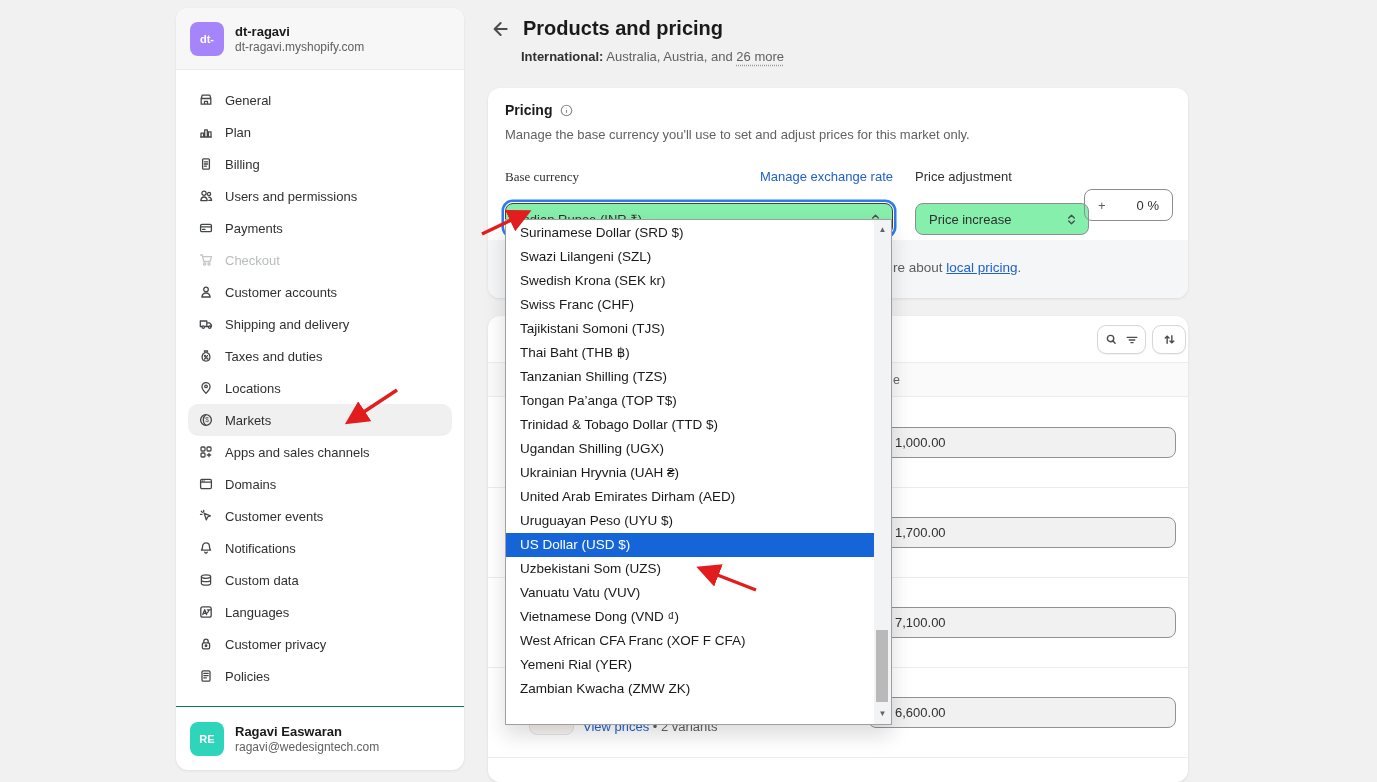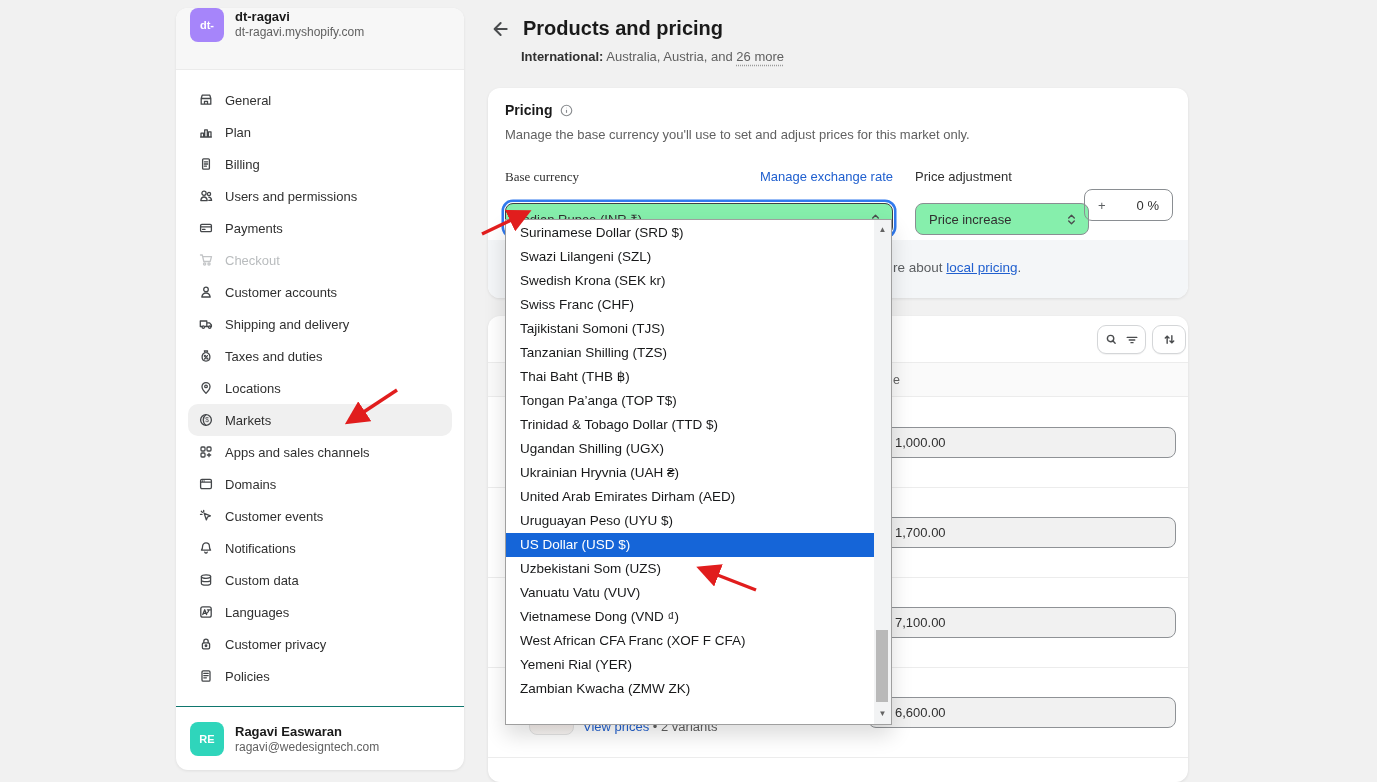--- a/index.html
+++ b/index.html
@@ -11,21 +11,21 @@
   svg { display:block; }
 
   
   .sidebar {
     position:absolute; left:176px; top:8px; width:288px; height:762px;
     background:#fff; border-radius:12px; box-shadow:0 1px 3px rgba(0,0,0,.08);
     display:flex; flex-direction:column;
   }
   .store-header {
     height:62px; background:#f7f7f7; border-bottom:1px solid #ebebeb;
-    border-radius:12px 12px 0 0; display:flex; gap:11px; padding:0 14px;
+    border-radius:12px 12px 0 0; display:flex; align-items:center; gap:11px; padding:0 14px;
   }
   .avatar {
     width:34px; height:34px; border-radius:8px; color:#fff; font-size:11px; font-weight:bold;
     display:flex; align-items:center; justify-content:center; flex:0 0 auto;
   }
   .avatar.purple { background:#a685fa; }
   .avatar.teal   { background:#2fd5bb; }
   .store-name { font-size:13px; font-weight:bold; color:#1a1a1a; line-height:17px; }
   .store-domain { font-size:12px; color:#616161; line-height:15px; }
   .nav { flex:1; padding:14px 12px 0 12px; }
@@ -440,22 +440,22 @@
     </div>
   </div>
 
   <div class="dropdown">
     <div class="opts">
       <div class="opt">Surinamese Dollar (SRD $)</div>
       <div class="opt">Swazi Lilangeni (SZL)</div>
       <div class="opt">Swedish Krona (SEK kr)</div>
       <div class="opt">Swiss Franc (CHF)</div>
       <div class="opt">Tajikistani Somoni (TJS)</div>
+      <div class="opt">Thai Baht (THB ฿)</div>
       <div class="opt">Tanzanian Shilling (TZS)</div>
-      <div class="opt">Thai Baht (THB ฿)</div>
       <div class="opt">Tongan Pa’anga (TOP T$)</div>
       <div class="opt">Trinidad &amp; Tobago Dollar (TTD $)</div>
       <div class="opt">Ugandan Shilling (UGX)</div>
       <div class="opt">Ukrainian Hryvnia (UAH ₴)</div>
       <div class="opt">United Arab Emirates Dirham (AED)</div>
       <div class="opt">Uruguayan Peso (UYU $)</div>
       <div class="opt sel">US Dollar (USD $)</div>
       <div class="opt">Uzbekistani Som (UZS)</div>
       <div class="opt">Vanuatu Vatu (VUV)</div>
       <div class="opt">Vietnamese Dong (VND ₫)</div>

